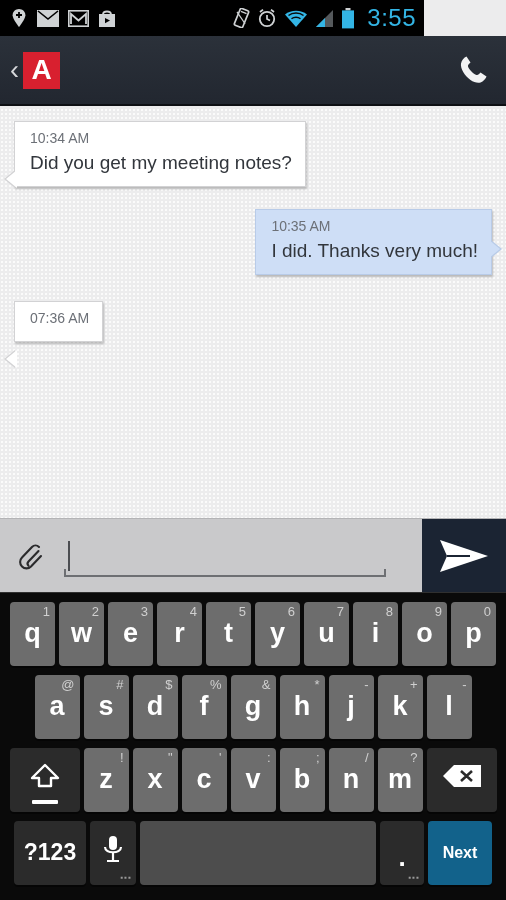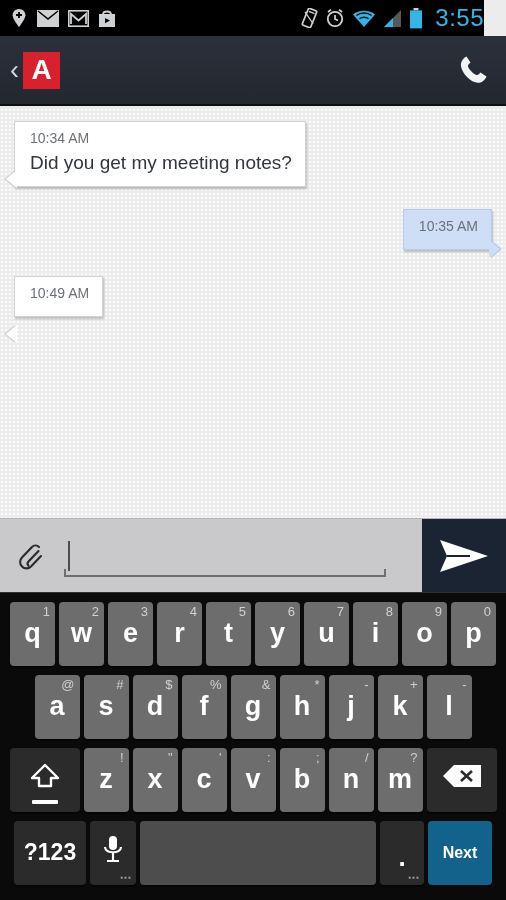--- a/index.html
+++ b/index.html
@@ -15,27 +15,27 @@
     width: 506px;
     height: 900px;
     overflow: hidden;
     background: #ececed;
   }
 
   
   #statusbar {
     position: absolute;
     top: 0; left: 0;
-    width: 484px;
+    width: 424px;
     height: 36px;
     background: #000000;
     display: flex;
     align-items: center;
     box-sizing: border-box;
-    padding: 0 0 0 10px;
+    padding: 0 8px 0 10px;
   }
   #statusbar .left-icons {
     display: flex;
     align-items: center;
     gap: 9px;
   }
   #statusbar .right-icons {
     margin-left: auto;
     display: flex;
     align-items: center;
@@ -434,26 +434,27 @@
     <div class="msg-row incoming">
       <div class="bubble incoming">
         <div class="time">10:34 AM</div>
         <div class="text">Did you get my meeting notes?</div>
       </div>
     </div>
 
     <div class="msg-row outgoing" style="margin-bottom:26px;align-items:center;">
       <div class="bubble outgoing">
         <div class="time">10:35 AM</div>
+        <div class="text">I did. Thanks very much!</div>
       </div>
     </div>
 
     <div class="msg-row incoming">
       <div class="bubble incoming" style="max-width:320px;">
-        <div class="time">10:49 AM</div>
+        <div class="time">07:36 AM</div>
       </div>
     </div>
 
   </div>
 
   <div id="compose">
     <span id="attach-button">
       <svg width="40" height="40" viewBox="0 0 40 40">
         <path d="M27 11 C25 9 22 9 20 11 L10 21.5 C7.5 24 7.5 28 10 30.5 C12.5 33 16.5 33 19 30.5 L29 20" fill="none" stroke="#2a2a2c" stroke-width="2.1" stroke-linecap="round"></path>
         <path d="M26.5 15 L16.5 25.5 C15.3 26.8 15.3 28.6 16.5 29.8" fill="none" stroke="#2a2a2c" stroke-width="2.1" stroke-linecap="round"></path>

